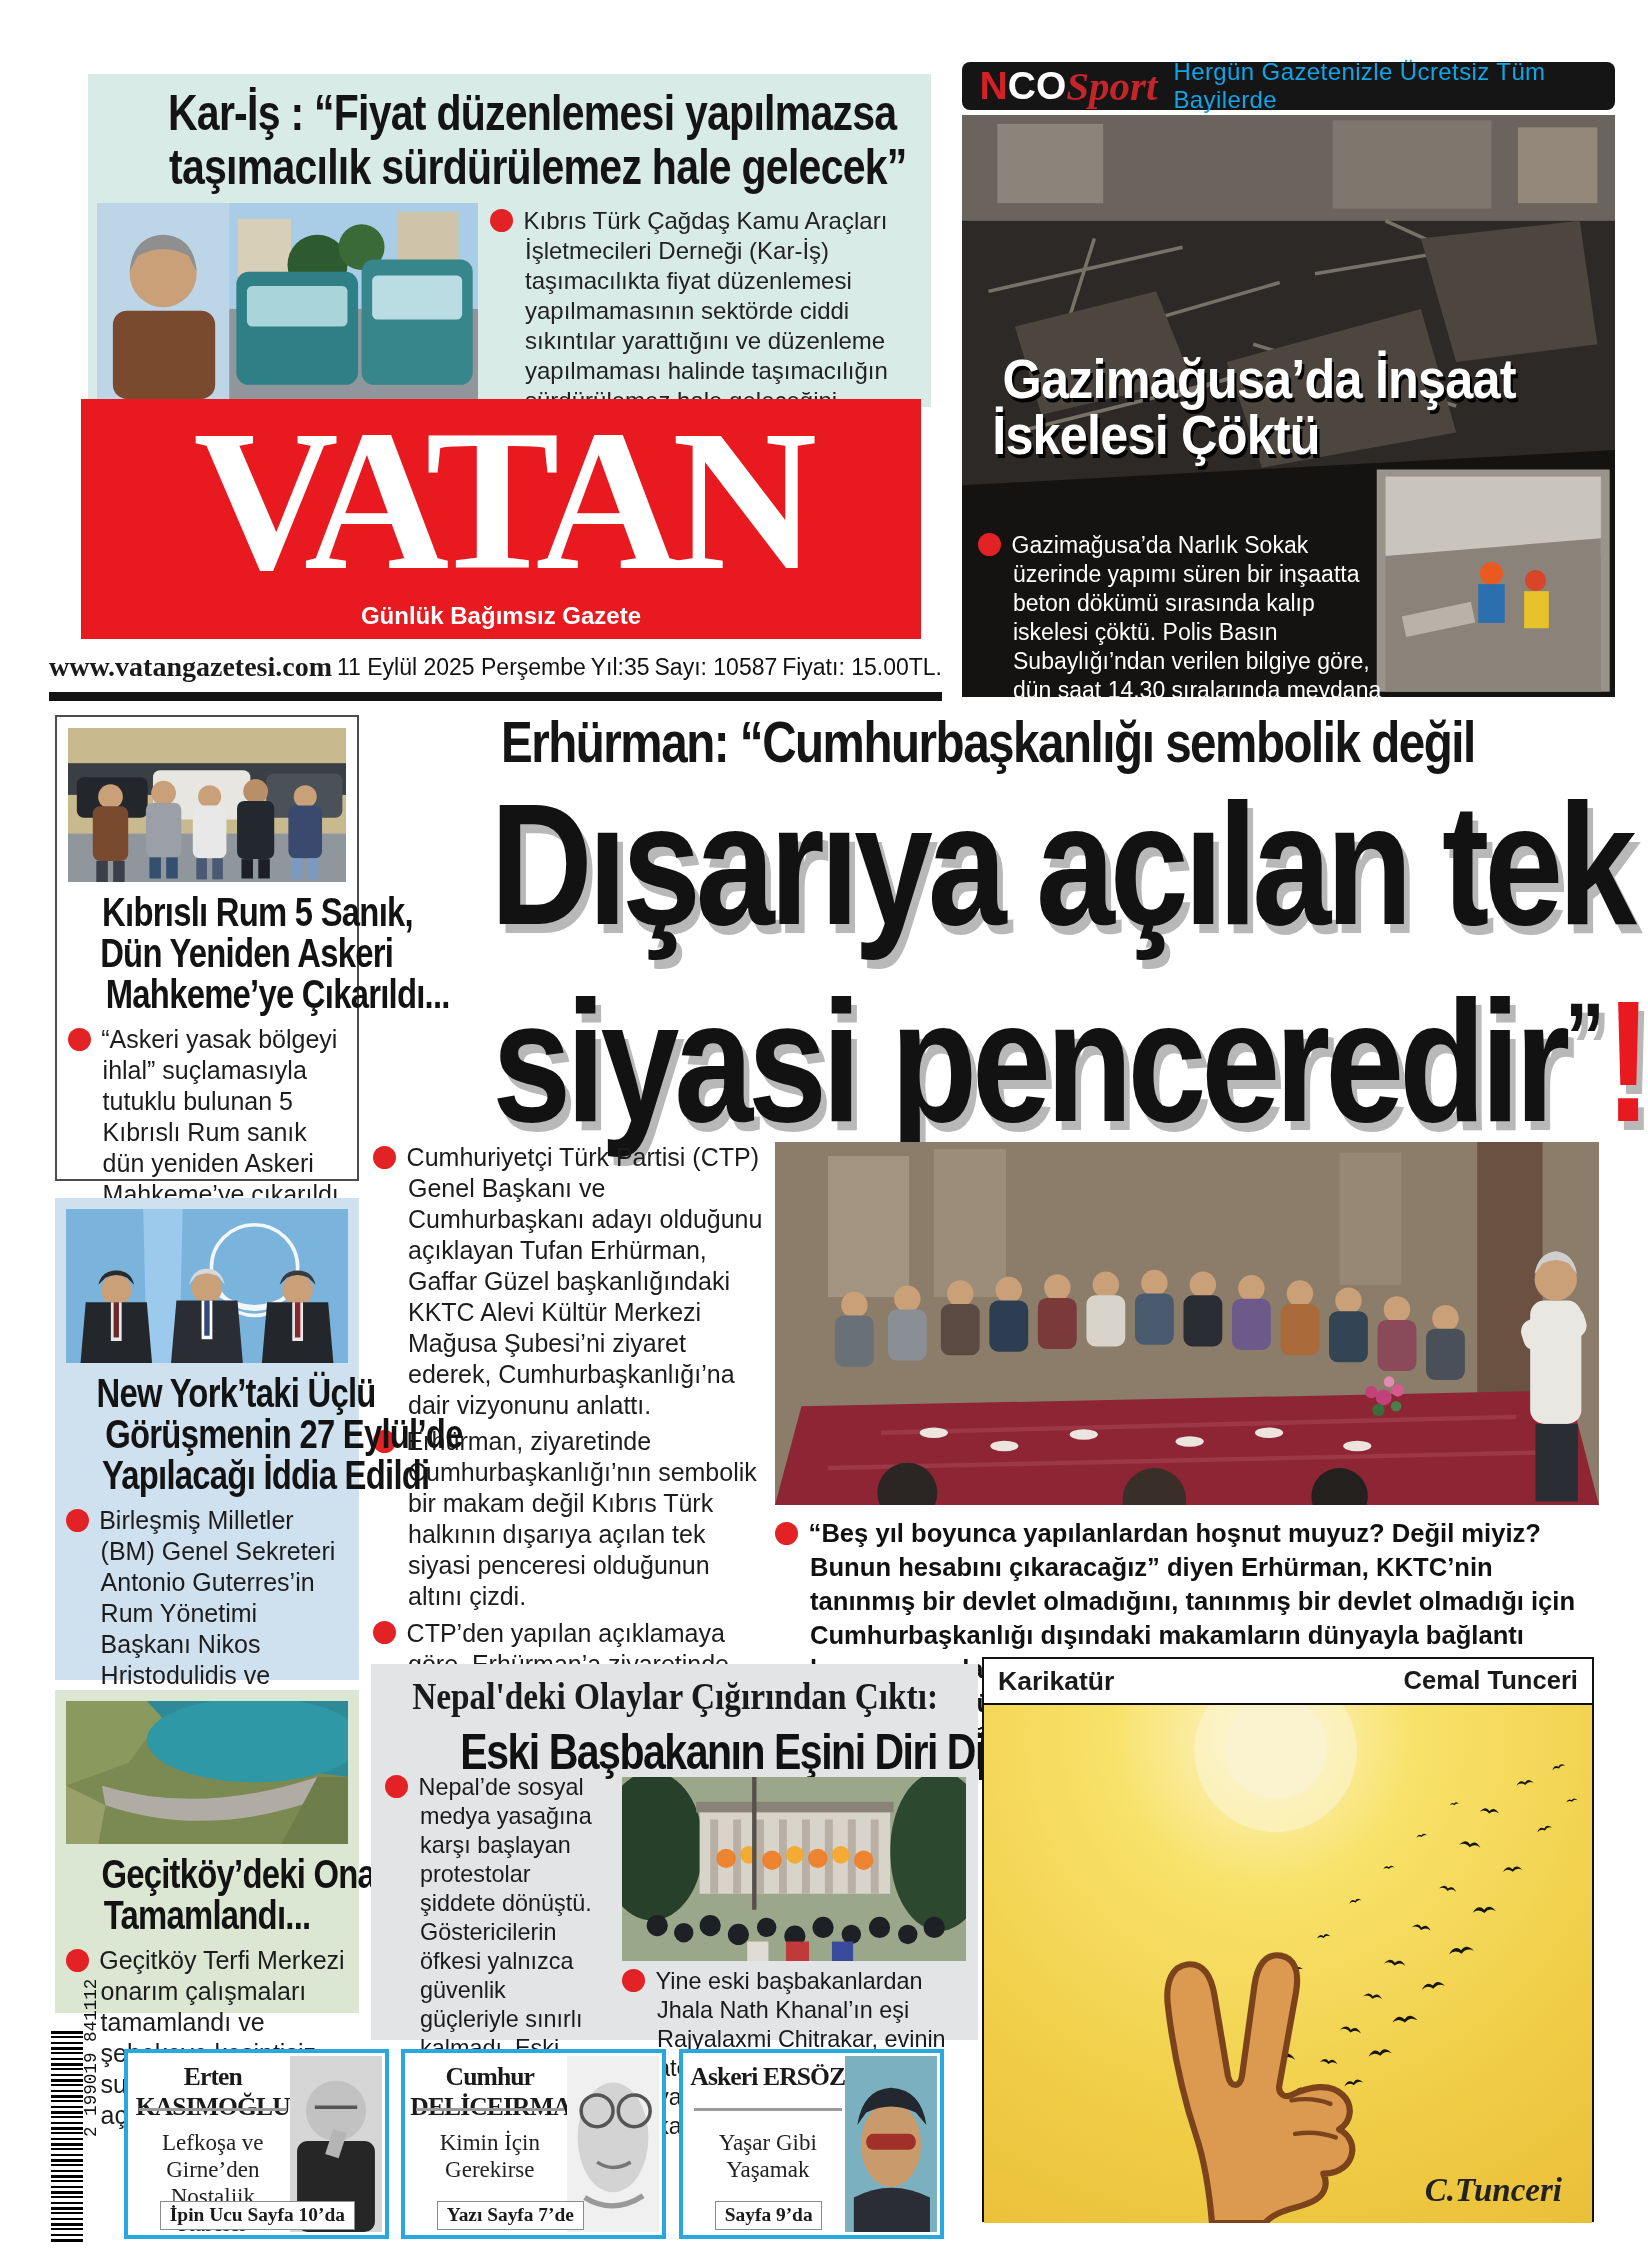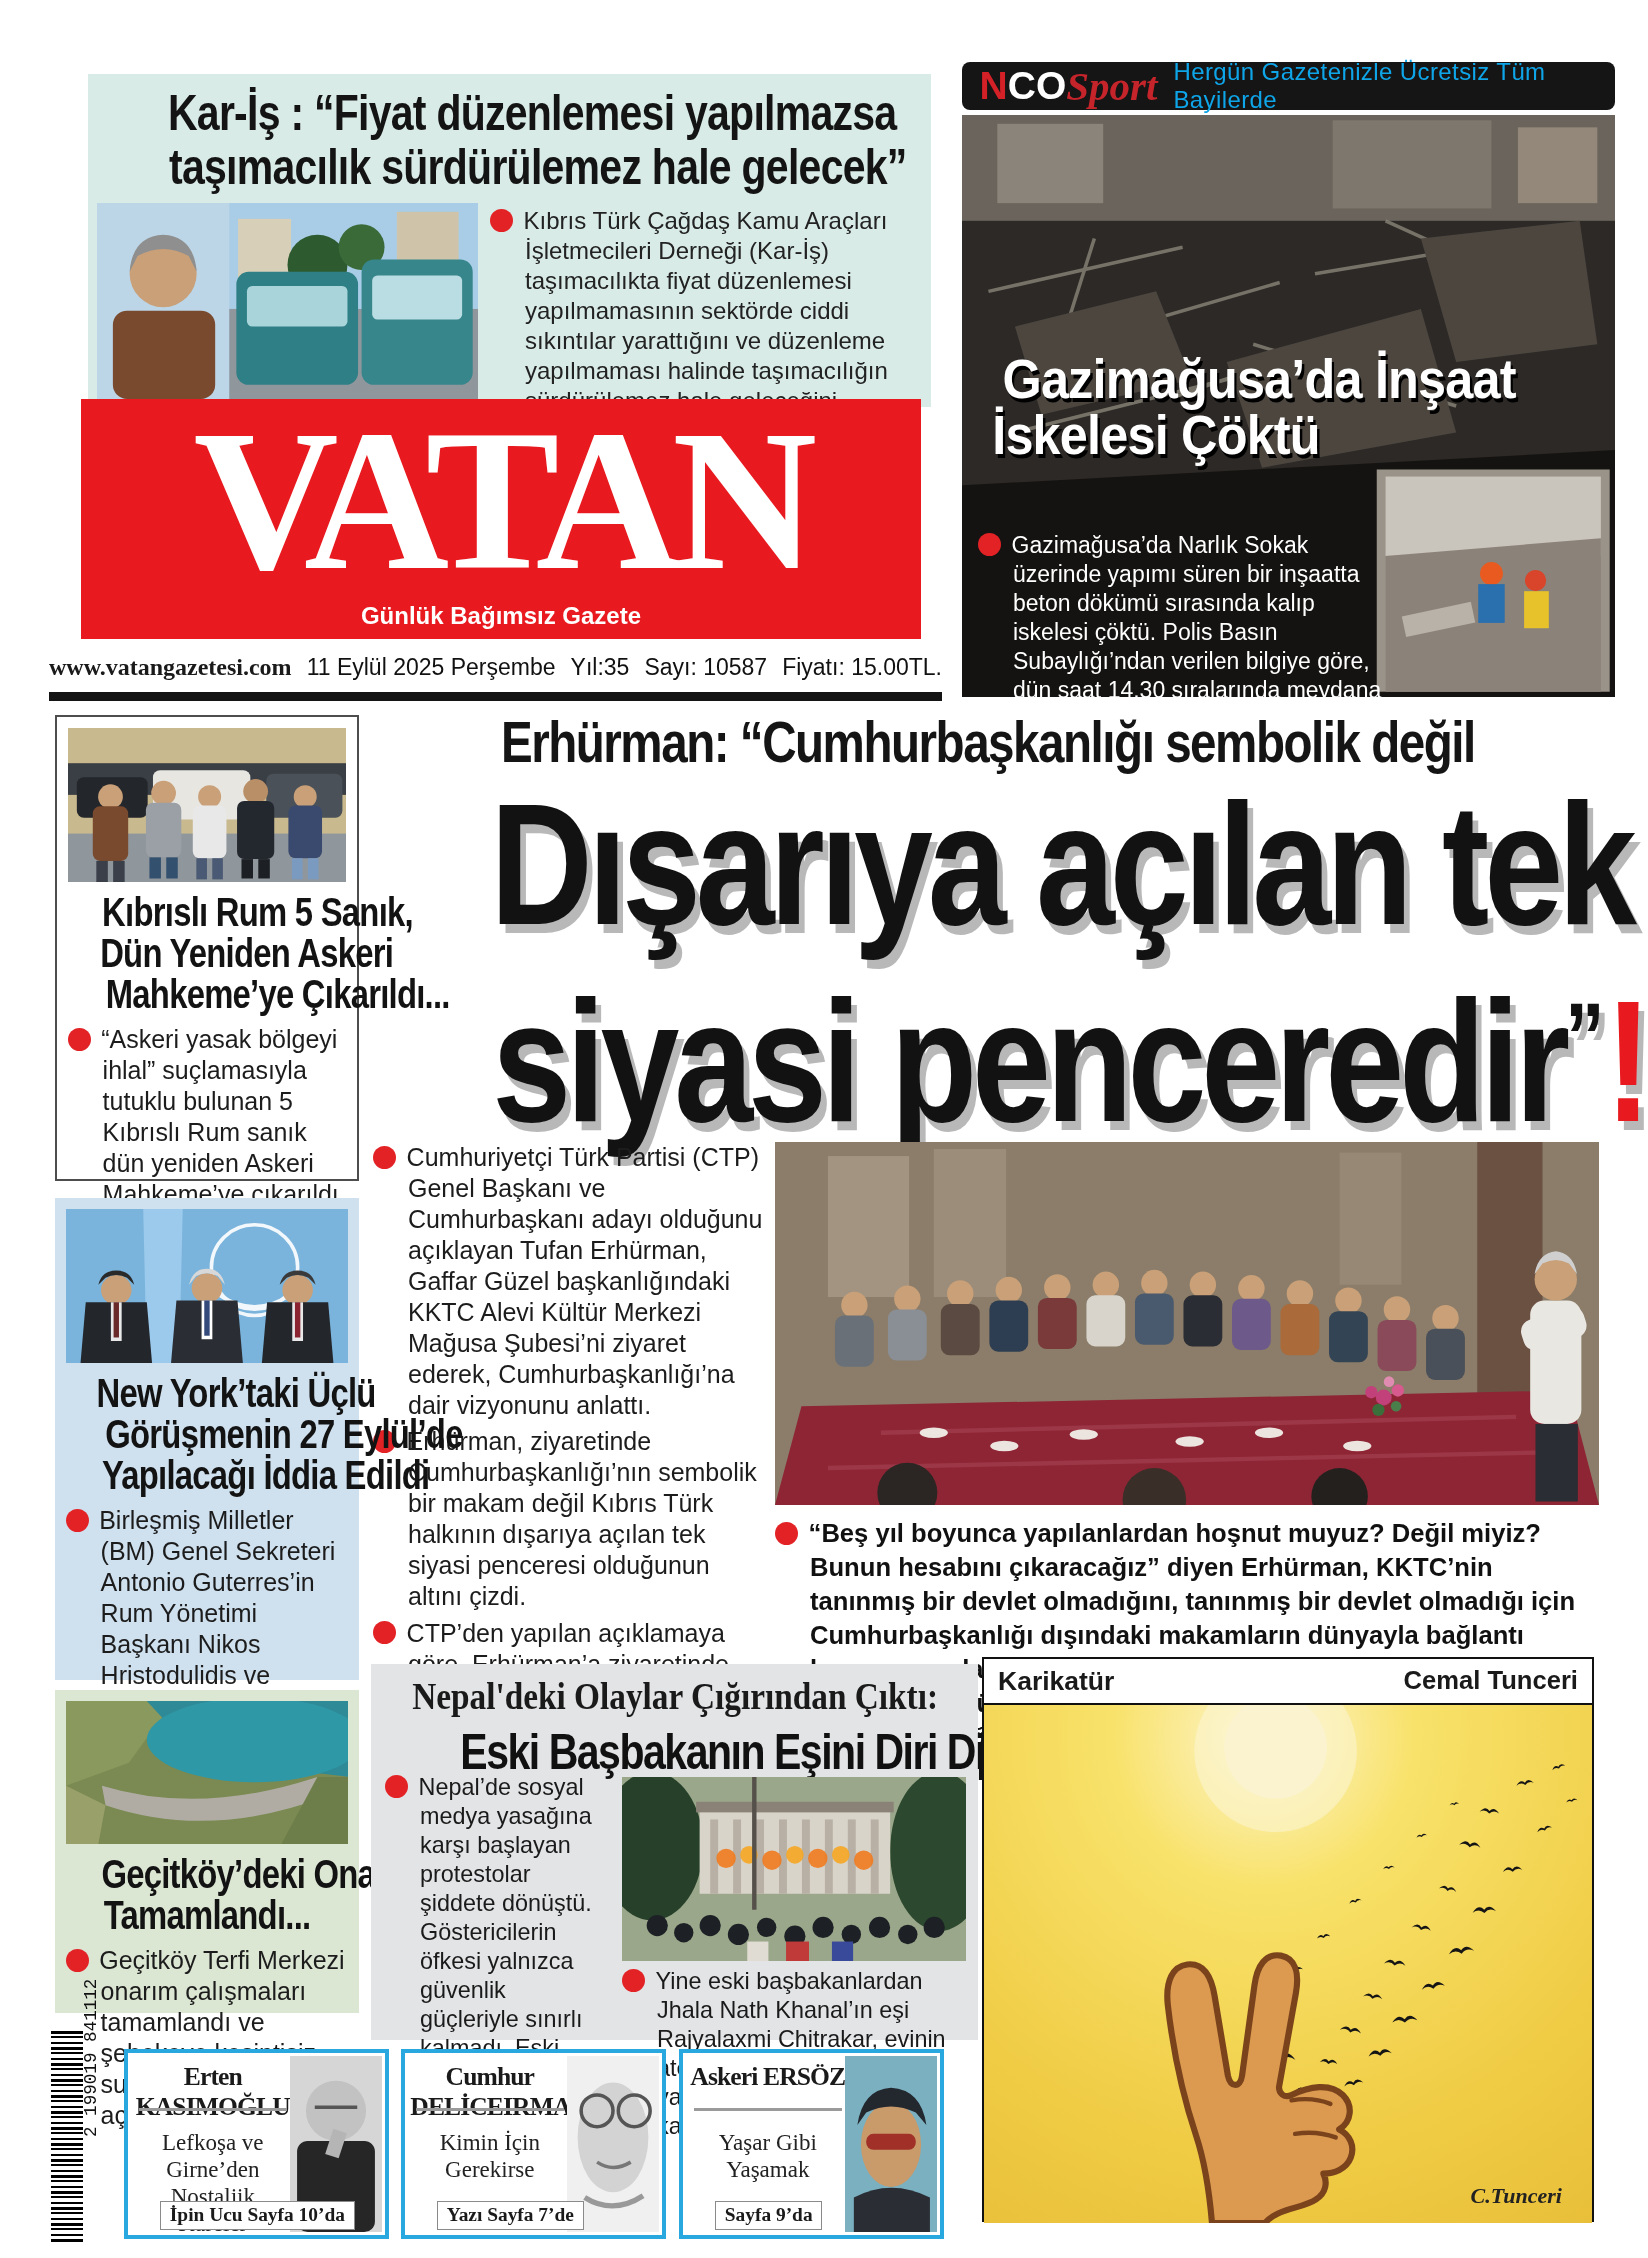--- a/index.html
+++ b/index.html
@@ -42,21 +42,21 @@
   #mast{left:81px;top:399px;width:840px;height:240px;background:#e8191f;}
   #mast .vt{position:absolute;left:0;top:-14px;width:100%;text-align:center;
      font-family:"Liberation Serif",serif;font-weight:900;font-size:201px;color:#fff;
      letter-spacing:-8.8px;}
   #mast .tg{position:absolute;left:0;bottom:8.8px;width:100%;text-align:center;
      color:#fff;font-weight:700;font-size:24px;}
 
   
   #dateline{left:49px;top:646px;width:893px;height:42px;display:flex;align-items:center;
      justify-content:space-between;}
-  #dateline .web{font-family:"Liberation Serif",serif;font-weight:800;font-size:24px;}
+  #dateline .web{font-family:"Liberation Serif",serif;font-weight:800;font-size:28px;}
   #dateline .dl{font-size:23px;color:#111;}
   #rule{left:49px;top:692px;width:893px;height:8.8px;background:#141414;}
 
   
   #kicker{left:371px;top:708px;width:1233px;text-align:center;font-weight:900;
      font-size:58px;color:#151515;letter-spacing:-1.8px;}
   .bigline{left:365px;width:1235px;text-align:center;font-weight:900;color:#121212;
      font-size:173px;letter-spacing:-6.2px;line-height:168px;
      text-shadow:7px 8.8px 0 rgba(35,35,35,.32);}
   #big1{top:780px;}
@@ -87,21 +87,21 @@
   #nepal-right{left:251px;top:303px;width:346px;font-size:23.4px;line-height:29px;}
 
   
   #toon{left:982px;top:1657px;width:612px;height:565px;border:2.6px solid #111;background:#fff;box-sizing:border-box;text-align:center;}
   #toon-head{position:relative;height:44px;border-bottom:2.6px solid #111;background:#fff;}
   #toon-head .tl{position:absolute;left:14px;top:7px;font-weight:800;font-size:26.5px;}
   #toon-head .ta{position:absolute;right:14px;top:7px;font-weight:700;font-size:25.6px;}
   #toon-canvas{position:relative;width:100%;height:518px;
      background:radial-gradient(circle at 46% 6%, #fdf5cd 0%, #f8e26a 26%, #f0cc45 70%, #e9bf39 100%);overflow:hidden;}
   #toon-sig{position:absolute;right:30px;bottom:14px;font-family:"Liberation Serif",serif;
-     font-style:italic;font-weight:700;font-size:22px;color:#222;}
+     font-style:italic;font-weight:700;font-size:33px;color:#222;}
 
   
   .col{top:2049px;width:265px;height:190px;background:#fff;border:4.4px solid #29a8e0;box-sizing:border-box;}
   #col1{left:124px;} #col2{left:401px;} #col3{left:679px;}
   .col .cph{position:absolute;right:2.6px;top:2.6px;width:92px;height:176px;}
   .col .cname{position:absolute;left:5.3px;top:8.8px;width:159px;text-align:center;
      font-family:"Liberation Serif",serif;font-weight:700;font-size:25.6px;letter-spacing:-0.9px;}
   .col .crule{position:absolute;left:10.6px;top:55px;width:148px;height:2.6px;background:#9a9a9a;}
   .col .ctopic{position:absolute;left:5.3px;top:76px;width:159px;text-align:center;
      font-family:"Liberation Serif",serif;font-size:23px;line-height:27px;color:#222;}

